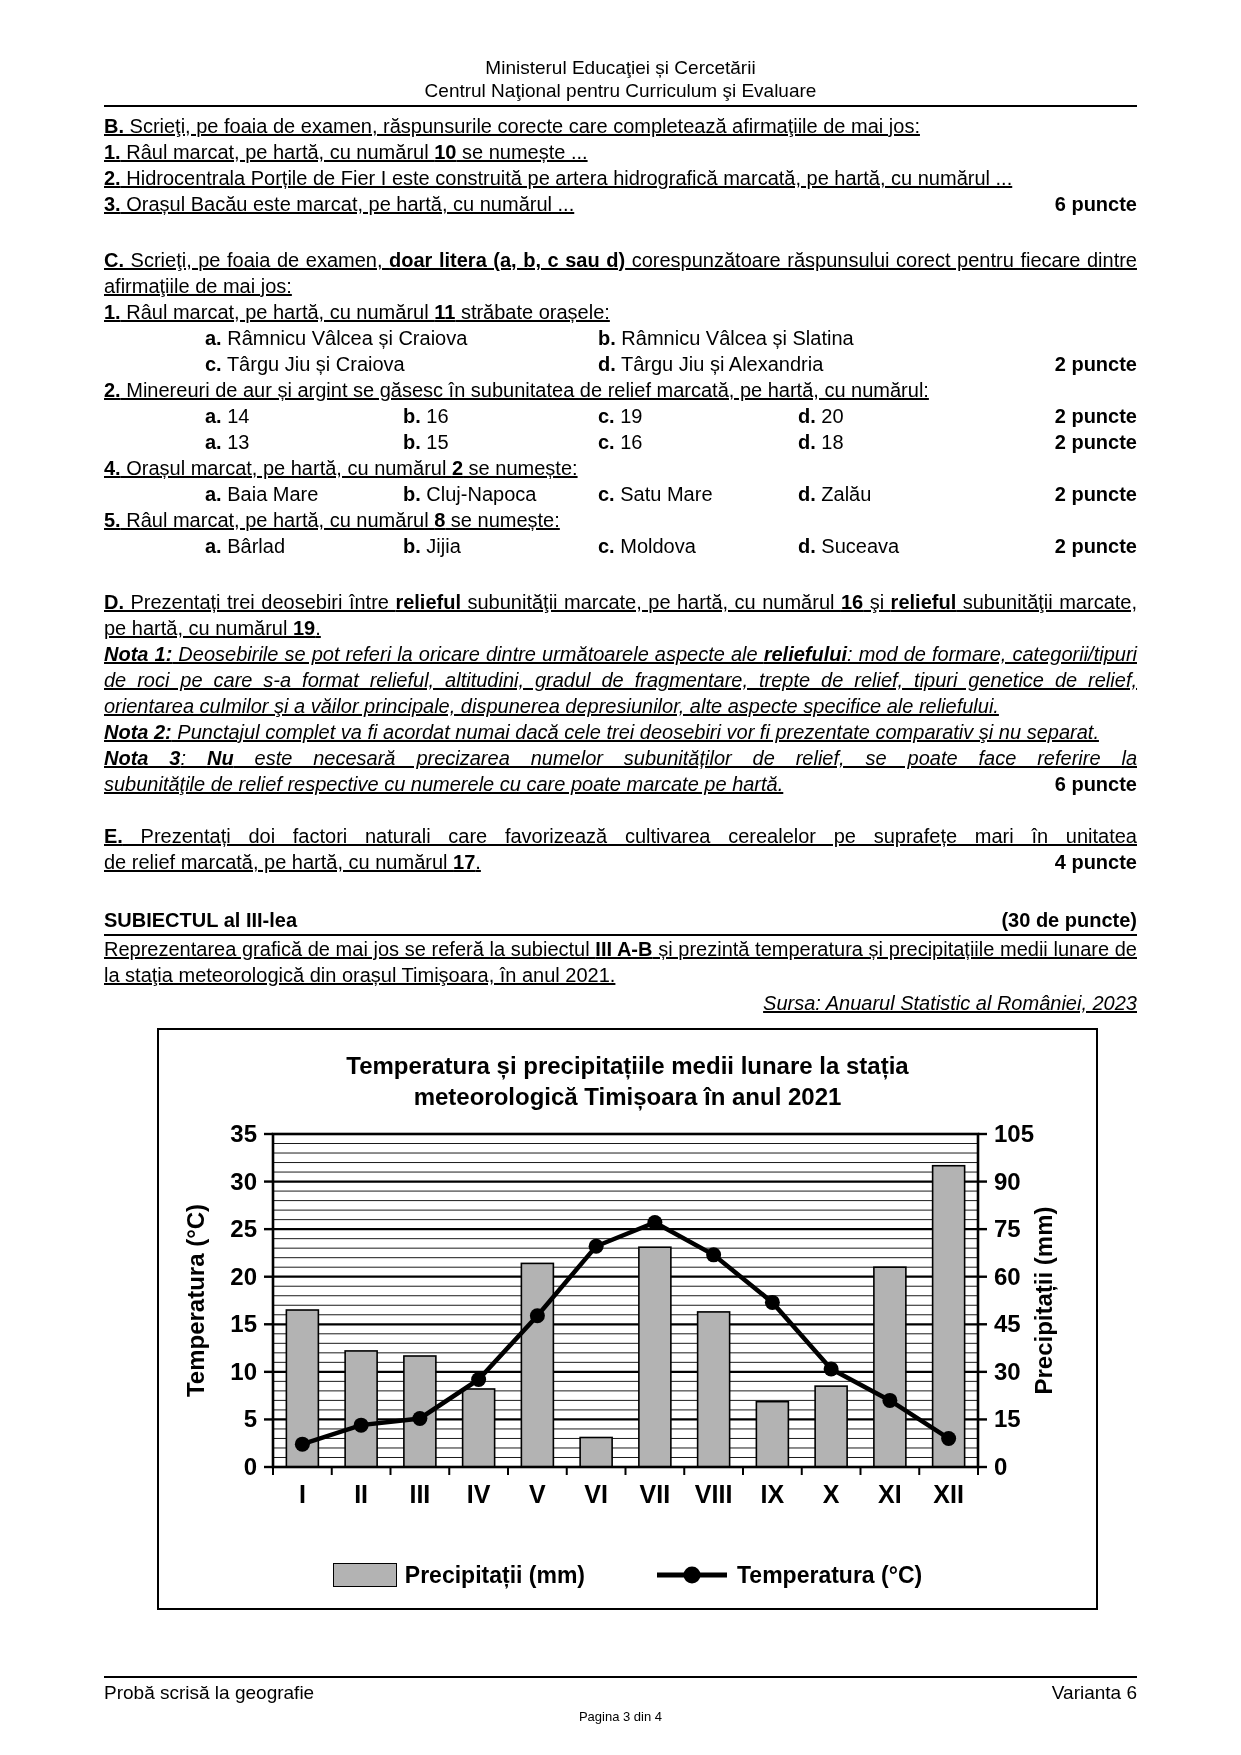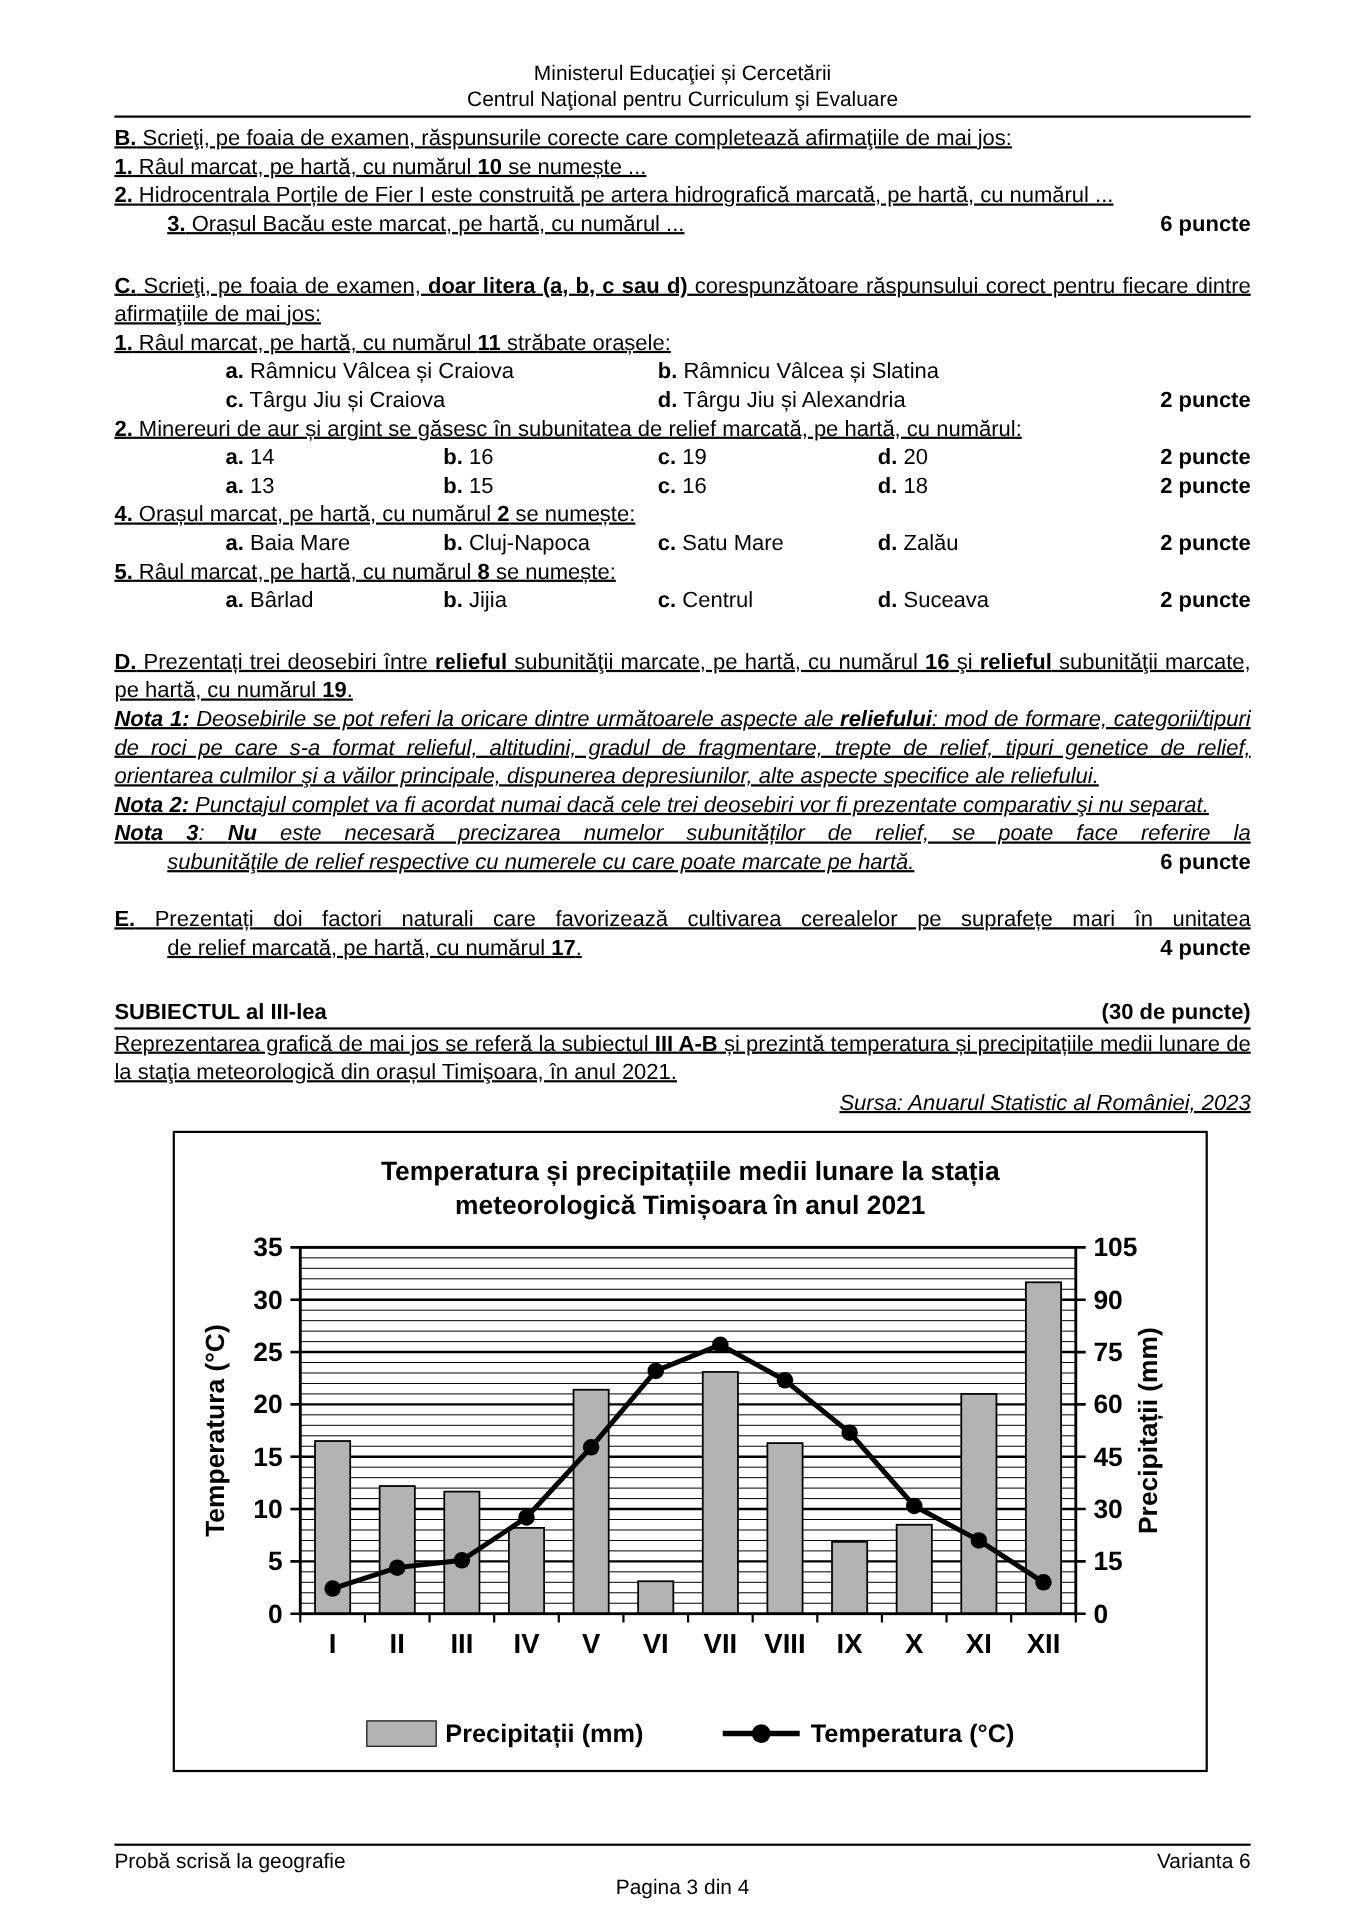--- a/index.html
+++ b/index.html
@@ -8,21 +8,21 @@
     font-family:"Liberation Sans",sans-serif;
     font-size:20px;line-height:26px;color:#000;
     -webkit-font-smoothing:antialiased;
   }
   .content{padding:56px 104px 0 104px;}
   .hdr{text-align:center;font-size:19px;line-height:23px;}
   .hdr-rule{border:none;border-top:2px solid #000;margin:3px 0 6px 0;}
   p{margin:0;text-decoration:underline;}
   .just{text-align:justify;}
   .jlast{text-align:justify;text-align-last:justify;}
-  .row{display:flex;margin-left:48px;}
+  .row{display:flex;}
   .row .grow{flex:1;}
   .pts{font-weight:bold;margin-left:auto;white-space:nowrap;}
   .opt-row{display:flex;margin-left:101px;}
   .oc1{width:198px;}.oc2{width:195px;}.oc3{width:200px;}.oc4{flex:0 0 auto;}
   .ocw{width:393px;}
   .gap-s{height:26px;}
   .gap-m{height:30px;}
   .sub3-head{display:flex;font-weight:bold;border-bottom:2px solid #000;
     padding-bottom:1px;margin-top:32px;}
   .sub3-head .right{margin-left:auto;}
@@ -32,21 +32,21 @@
     max-width:660px;margin:20px auto 0 auto;}
   #chart{display:block;margin:10px auto 0 auto;width:900px;}
   .legend{display:flex;justify-content:center;align-items:center;gap:70px;
     font-weight:bold;font-size:23px;margin:0 0 20px 0;}
   .leg-item{display:flex;align-items:center;gap:8px;}
   .swatch{display:inline-block;width:62px;height:22px;background:#b3b3b3;border:1.5px solid #000;}
   .footer{position:absolute;left:104px;right:104px;bottom:26px;}
   .footer-rule{border:none;border-top:2px solid #000;margin:0 0 3px 0;}
   .footer-row{display:flex;font-size:19px;line-height:24px;}
   .footer-row .right{margin-left:auto;}
-  .footer-page{text-align:center;font-size:19px;line-height:24px;}
+  .footer-page{text-align:center;font-size:13px;line-height:24px;}
   svg text{font-family:"Liberation Sans",sans-serif;}
 </style>
 </head>
 <body>
 
 <div class="content">
 
   <div class="hdr">
     <div>Ministerul Educaţiei și Cercetării</div>
     <div>Centrul Naţional pentru Curriculum şi Evaluare</div>
@@ -97,21 +97,21 @@
       <span class="oc1"><span style="font-weight: bold;">a.</span><span> Baia Mare</span></span>
       <span class="oc2"><span style="font-weight: bold;">b.</span><span> Cluj-Napoca</span></span>
       <span class="oc3"><span style="font-weight: bold;">c.</span><span> Satu Mare</span></span>
       <span class="oc4"><span style="font-weight: bold;">d.</span><span> Zalău</span></span>
       <span class="pts">2 puncte</span>
     </div>
     <p><span style="font-weight: bold;">5.</span><span> Râul marcat, pe hartă, cu numărul </span><span style="font-weight: bold;">8</span><span> se numește:</span></p>
     <div class="opt-row">
       <span class="oc1"><span style="font-weight: bold;">a.</span><span> Bârlad</span></span>
       <span class="oc2"><span style="font-weight: bold;">b.</span><span> Jijia</span></span>
-      <span class="oc3"><span style="font-weight: bold;">c.</span><span> Centrul</span></span>
+      <span class="oc3"><span style="font-weight: bold;">c.</span><span> Moldova</span></span>
       <span class="oc4"><span style="font-weight: bold;">d.</span><span> Suceava</span></span>
       <span class="pts">2 puncte</span>
     </div>
   </div>
 
   <div class="gap-m"></div>
 
   <div>
     <p class="just"><span style="font-weight: bold;">D.</span><span> Prezentați trei deosebiri între </span><span style="font-weight: bold;">relieful</span><span> subunităţii marcate, pe hartă, cu numărul </span><span style="font-weight: bold;">16</span><span> şi </span><span style="font-weight: bold;">relieful</span><span> subunităţii marcate, pe hartă, cu numărul </span><span style="font-weight: bold;">19</span><span>.</span></p>
     <p class="just"><span style="font-weight: bold; font-style: italic;">Nota 1:</span><span style="font-style: italic;"> Deosebirile se pot referi la oricare dintre următoarele aspecte ale </span><span style="font-weight: bold; font-style: italic;">reliefului</span><span style="font-style: italic;">: mod de formare, categorii/tipuri de roci pe care s-a format relieful, altitudini,  gradul de fragmentare, trepte de relief, tipuri genetice de relief, orientarea culmilor şi a văilor principale, dispunerea depresiunilor, alte aspecte specifice ale reliefului.</span></p>

